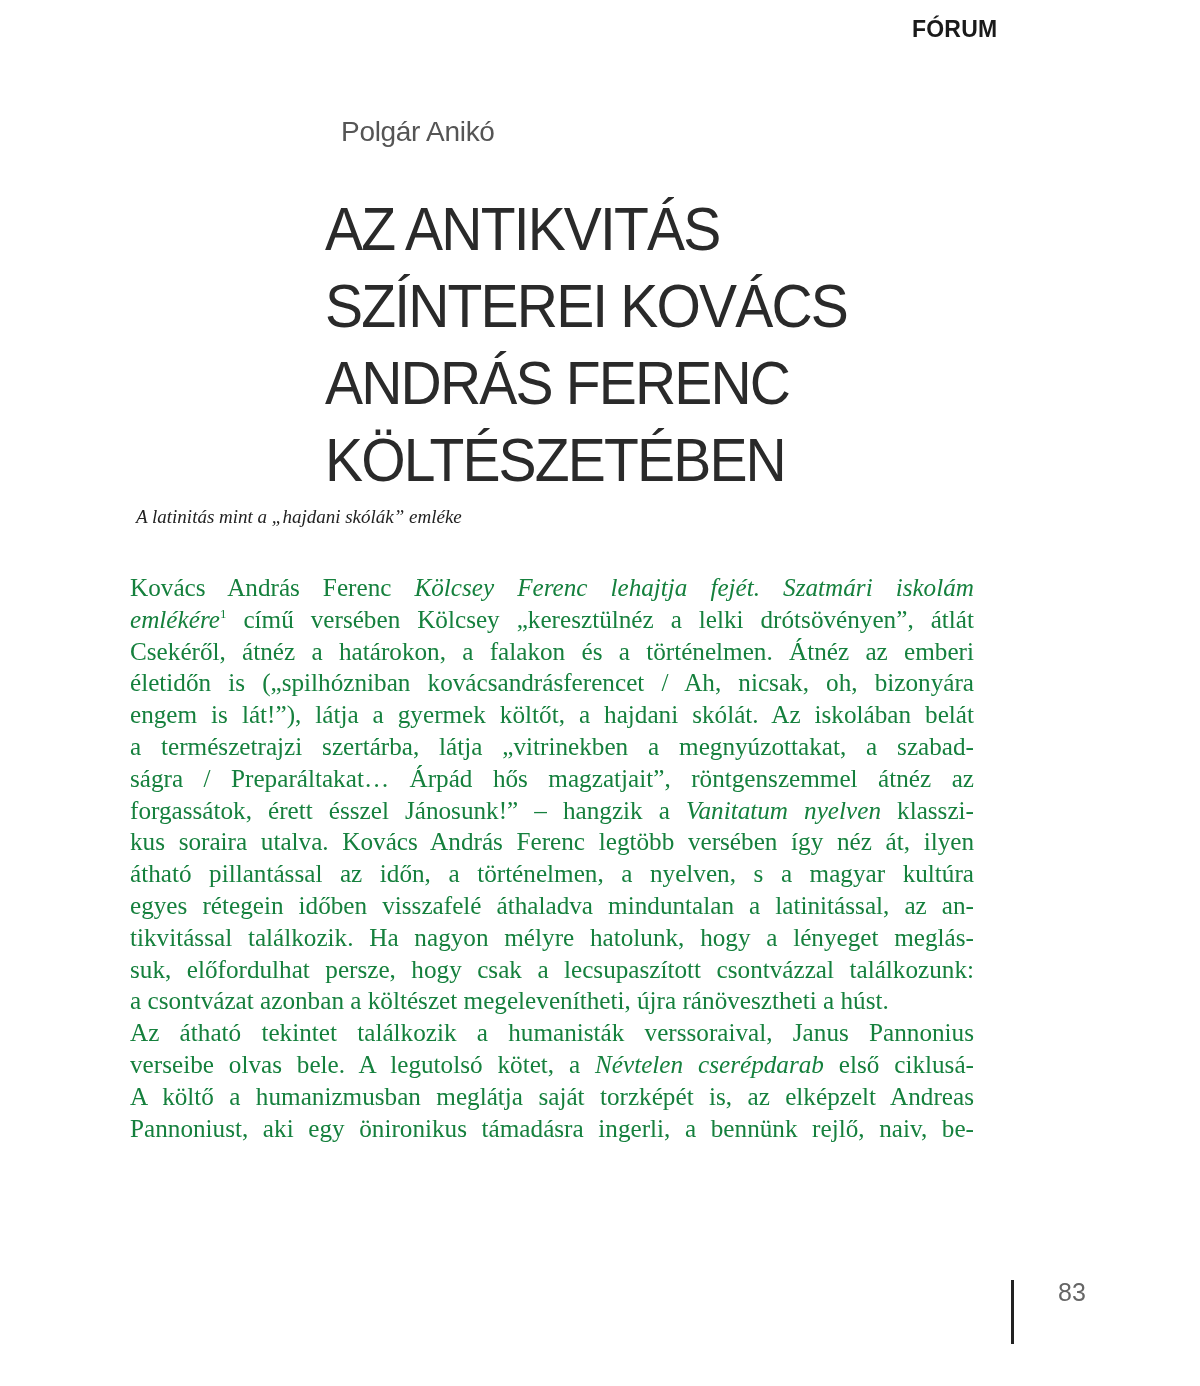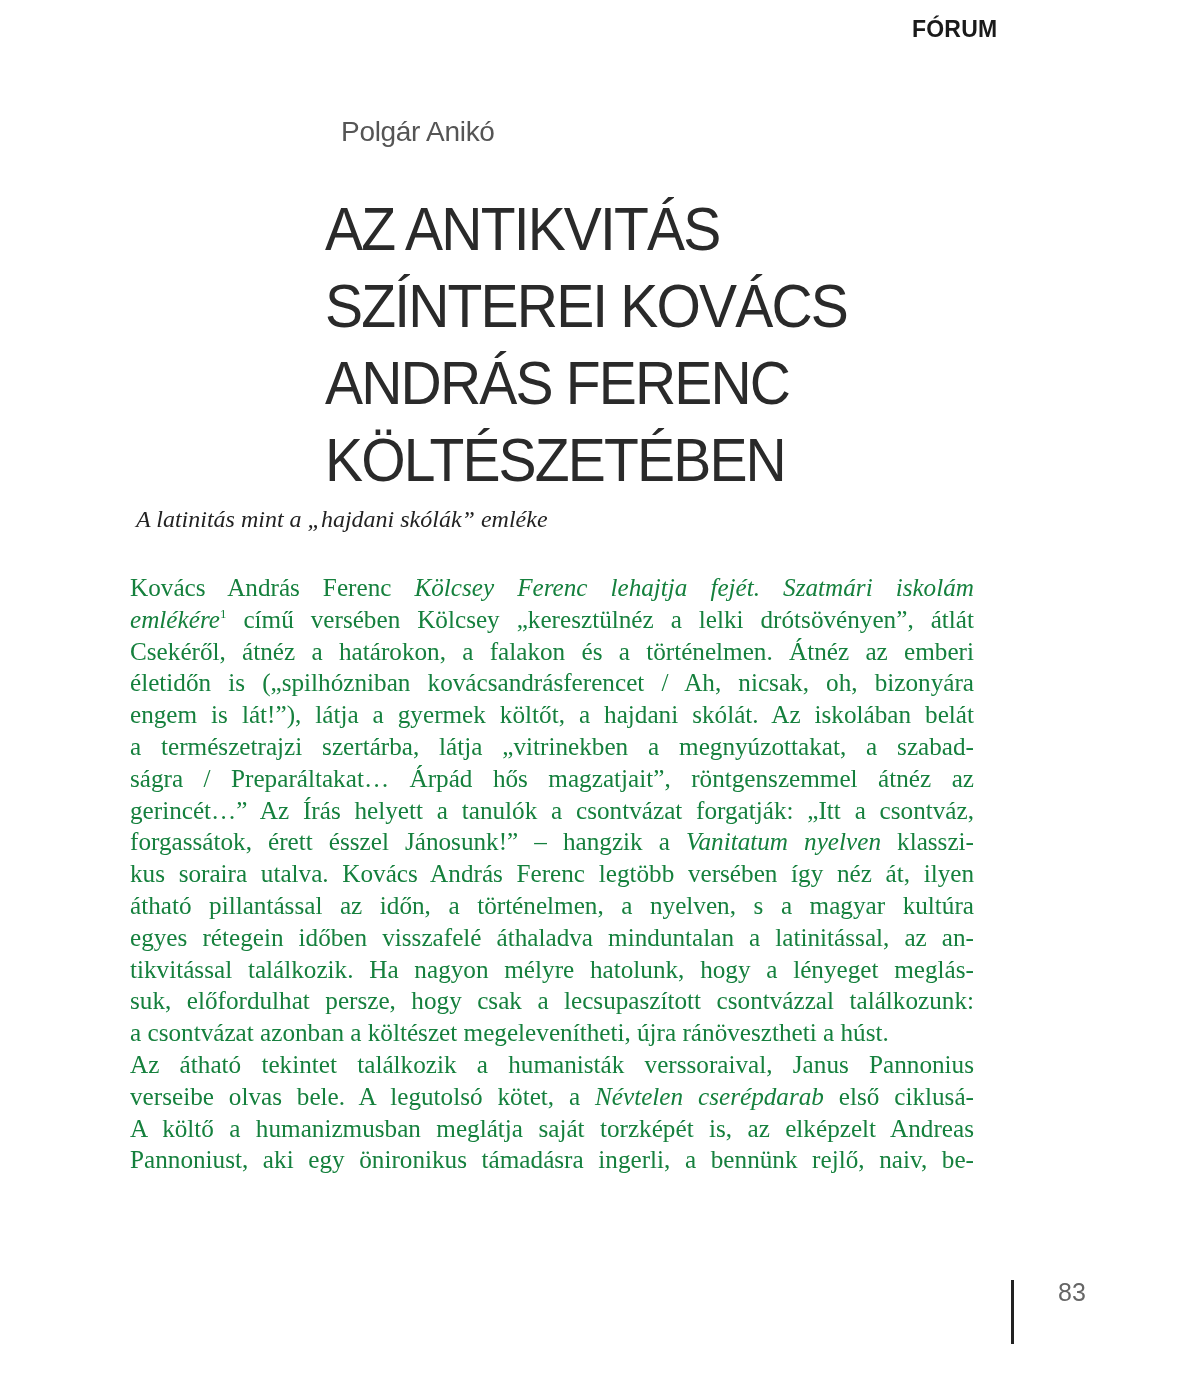--- a/index.html
+++ b/index.html
@@ -14,21 +14,21 @@
     }
     .title {
       position: absolute; top: 190px; left: 325px; margin: 0;
       font-family: "Liberation Sans", sans-serif; font-weight: normal; font-size: 62px; line-height: 77px;
       color: #2a2a2a; letter-spacing: -2px; text-transform: uppercase;
       transform: scaleX(0.92); transform-origin: left top;
     }
     .title span { display: block; white-space: nowrap; }
     .subtitle {
       position: absolute; top: 506px; left: 136px;
-      font-family: "Liberation Serif", serif; font-style: italic; font-size: 24px; color: #222;
+      font-family: "Liberation Serif", serif; font-style: italic; font-size: 19px; color: #222;
     }
     .body {
       position: absolute; top: 572px; left: 98px; width: 876px;
       font-family: "Liberation Serif", serif; font-size: 25.2px; line-height: 31.8px; color: #15803d;
       text-align: justify;
     }
     .body p { margin: 0; text-indent: 32px; }
     .body .ln { display: block; text-align: justify; text-align-last: justify; white-space: nowrap; }
     .body .ln.last { text-align-last: left; }
     .body i { font-style: italic; }
@@ -59,21 +59,20 @@
 
 <div class="body">
   <p>
     <span class="ln"><span>Kovács András Ferenc </span><i>Kölcsey Ferenc lehajtja fejét. Szatmári iskolám</i></span>
     <span class="ln"><i>emlékére</i><sup>1</sup><span> című versében Kölcsey „keresztülnéz a lelki drótsövényen”, átlát</span></span>
     <span class="ln">Csekéről, átnéz a határokon, a falakon és a történelmen. Átnéz az emberi</span>
     <span class="ln">életidőn is („spilhózniban kovácsandrásferencet / Ah, nicsak, oh, bizonyára</span>
     <span class="ln">engem is lát!”), látja a gyermek költőt, a hajdani skólát. Az iskolában belát</span>
     <span class="ln">a természetrajzi szertárba, látja „vitrinekben a megnyúzottakat, a szabad-</span>
     <span class="ln">ságra / Preparáltakat… Árpád hős magzatjait”, röntgenszemmel átnéz az</span>
-    <span class="ln">gerincét…” Az Írás helyett a tanulók a csontvázat forgatják: „Itt a csontváz,</span>
     <span class="ln"><span>forgassátok, érett ésszel Jánosunk!” – hangzik a </span><i>Vanitatum nyelven</i><span> klasszi-</span></span>
     <span class="ln">kus soraira utalva. Kovács András Ferenc legtöbb versében így néz át, ilyen</span>
     <span class="ln">átható pillantással az időn, a történelmen, a nyelven, s a magyar kultúra</span>
     <span class="ln">egyes rétegein időben visszafelé áthaladva minduntalan a latinitással, az an-</span>
     <span class="ln">tikvitással találkozik. Ha nagyon mélyre hatolunk, hogy a lényeget meglás-</span>
     <span class="ln">suk, előfordulhat persze, hogy csak a lecsupaszított csontvázzal találkozunk:</span>
     <span class="ln last">a csontvázat azonban a költészet megelevenítheti, újra ránövesztheti a húst.</span>
   </p>
   <p>
     <span class="ln">Az átható tekintet találkozik a humanisták verssoraival, Janus Pannonius</span>

